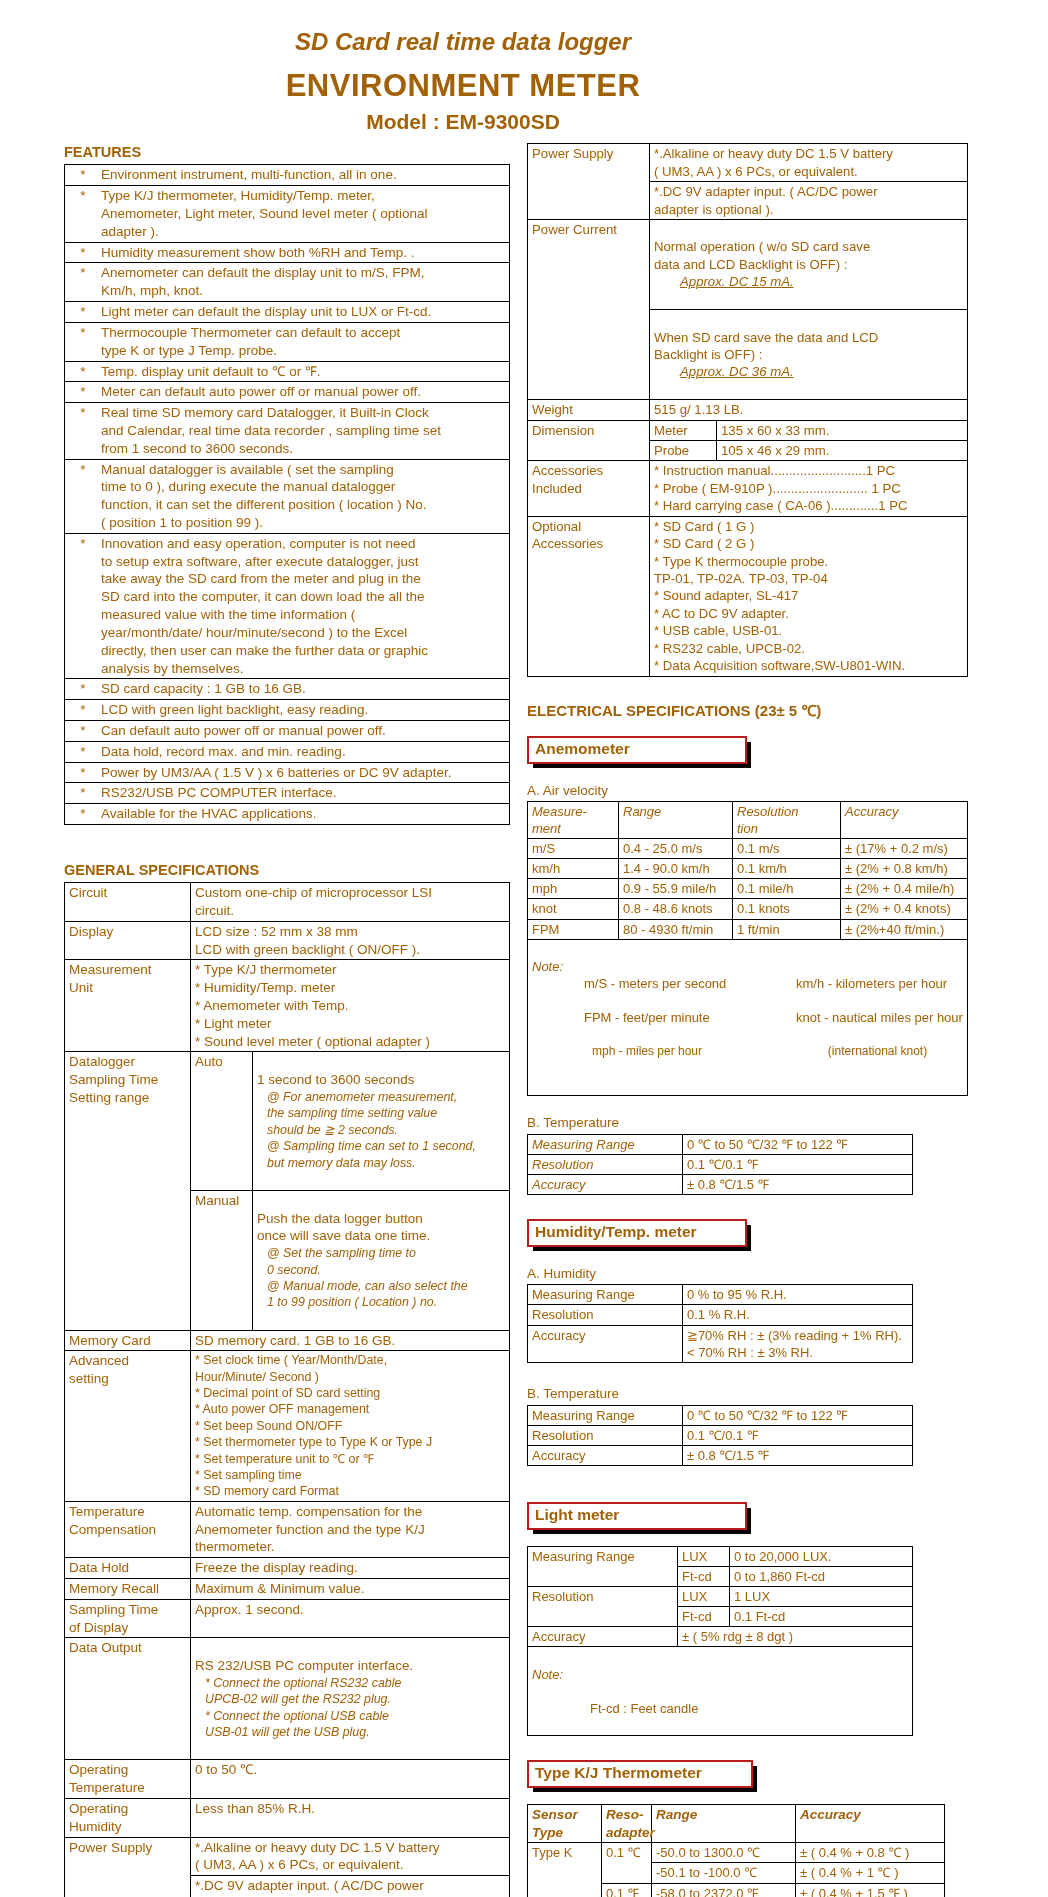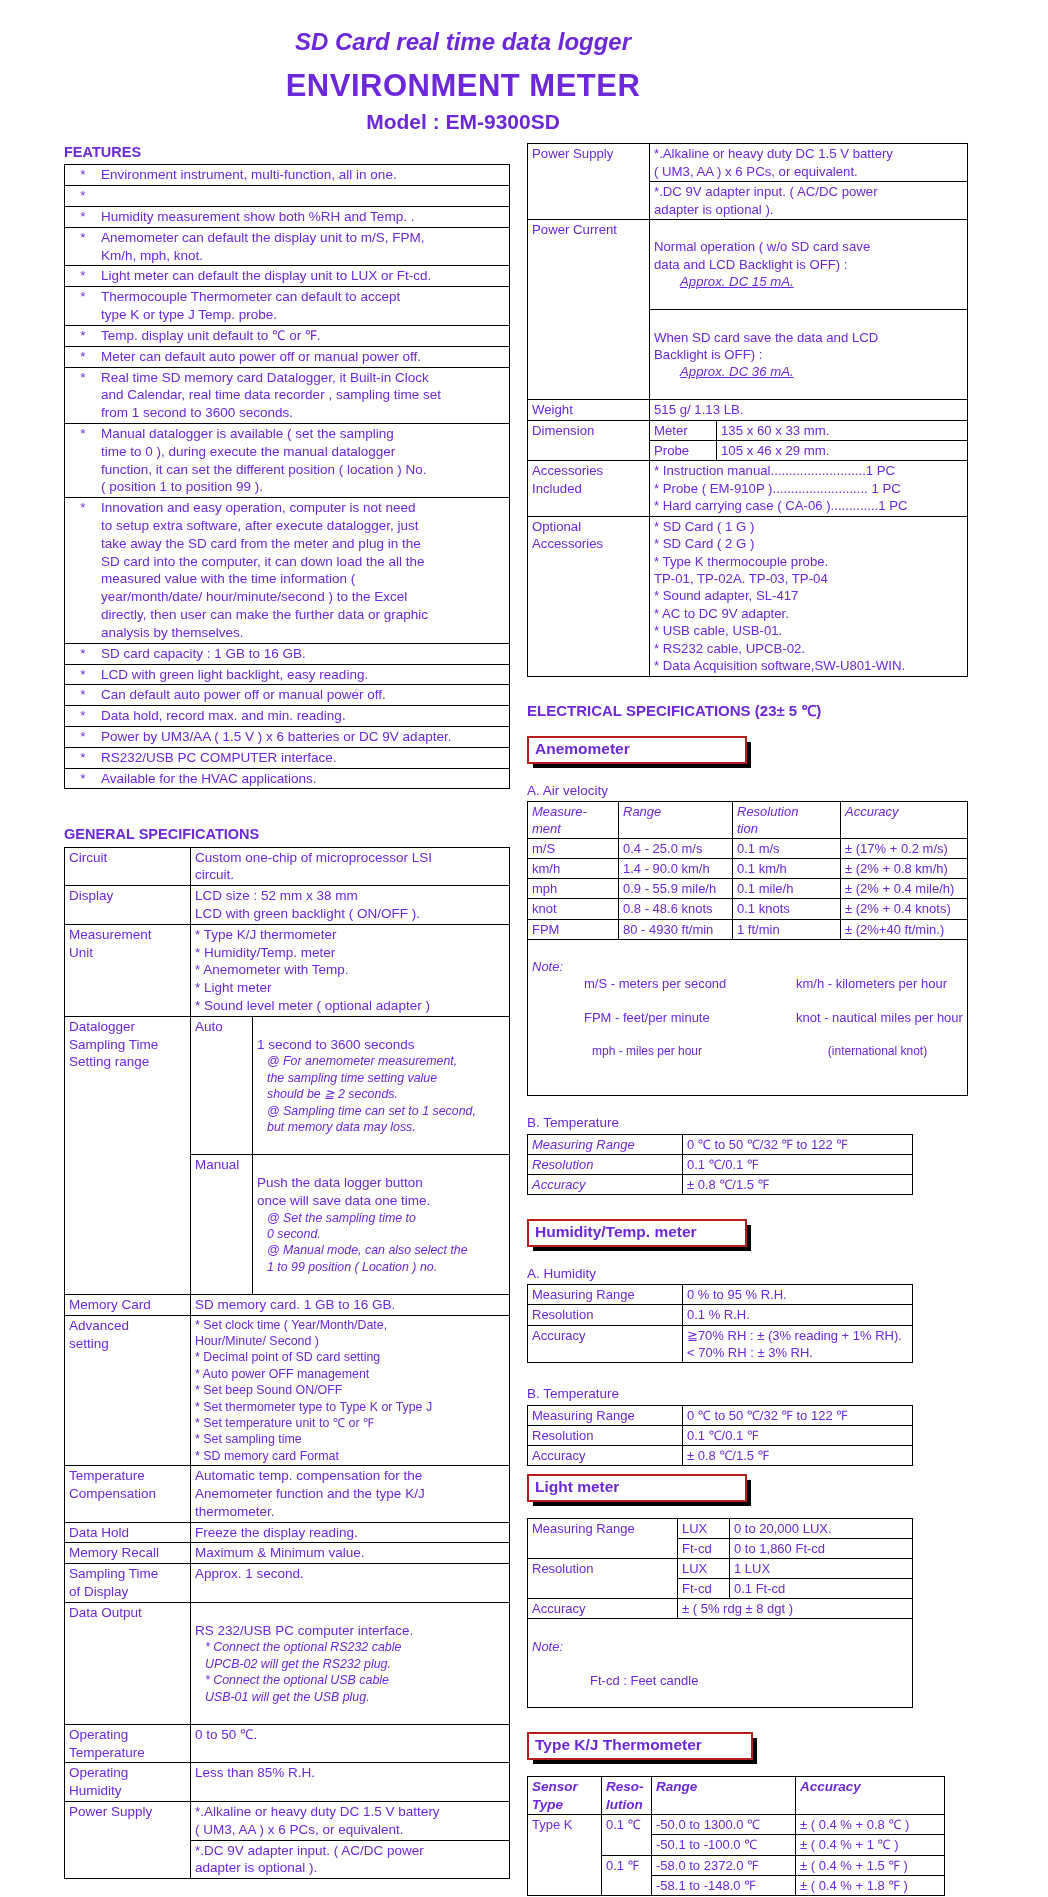--- a/index.html
+++ b/index.html
@@ -1,18 +1,18 @@
 <!DOCTYPE html>
 <html><head>
 <meta charset="utf-8">
 <style>
   html,body {margin:0; padding:0; background:#fff;}
   .page {
     width:1048px; height:1897px; overflow:hidden; position:relative;
-    background:#fff; color:#6d28d9;
+    background:#fff; color:#a16207;
     font-family:"Liberation Sans", sans-serif;
     font-size:13.5px; line-height:1.32;
   }
   
   .hdr {padding-top:26px; width:812px; margin-left:57px; text-align:center;}
   .hdr-sub   {font-style:italic; font-weight:bold; font-size:24px;}
   .hdr-title {font-weight:bold; font-size:31px; letter-spacing:.5px; margin-top:8px;}
   .hdr-model {font-weight:bold; font-size:21px; margin-top:1px;}
 
   
@@ -76,20 +76,23 @@
     <div class="col-left">
       <div class="sec-h">FEATURES</div>
 
       <div class="features">
         <div class="feat-row">
             <span class="feat-star">*</span>
             <span class="feat-text">Environment instrument, multi-function, all in one.</span>
           </div>
         <div class="feat-row">
             <span class="feat-star">*</span>
+            <span class="feat-text">Type K/J thermometer, Humidity/Temp. meter,
+Anemometer, Light meter, Sound level meter ( optional
+adapter ).</span>
           </div>
         <div class="feat-row">
             <span class="feat-star">*</span>
             <span class="feat-text">Humidity measurement  show both %RH and Temp. .</span>
           </div>
         <div class="feat-row">
             <span class="feat-star">*</span>
             <span class="feat-text">Anemometer can default the display unit to m/S, FPM,
 Km/h, mph, knot.</span>
           </div>
@@ -492,21 +495,21 @@
               <td>Resolution</td>
             <td>0.1 ℃/0.1 ℉</td>
             </tr>
         <tr>
               <td>Accuracy</td>
             <td>± 0.8 ℃/1.5 ℉</td>
             </tr>
       </tbody>
         </table>
 
-      <div class="boxed" style="margin-top:8px">Light meter</div>
+      <div class="boxed" style="margin-top:36px">Light meter</div>
       <table class="light">
         <colgroup>
             <col style="width:150px">
             <col style="width:52px">
             <col>
           </colgroup>
         <tbody>
             <tr>
           <td rowspan="2">Measuring Range</td>
           <td>LUX</td>
@@ -544,21 +547,21 @@
             <col style="width:74px">
             <col style="width:50px">
             <col style="width:144px">
             <col>
           </colgroup>
         <tbody>
             <tr>
           <th>Sensor
 Type</th>
           <th>Reso-
-lution</th>
+adapter</th>
           <th>Range</th>
           <th class="ctr">Accuracy</th>
         </tr>
         <tr>
           <td rowspan="4">Type K</td>
           <td rowspan="2">0.1 ℃</td>
           <td>-50.0 to 1300.0 ℃</td>
           <td>±  ( 0.4 % + 0.8 ℃ )</td>
         </tr>
         <tr>

